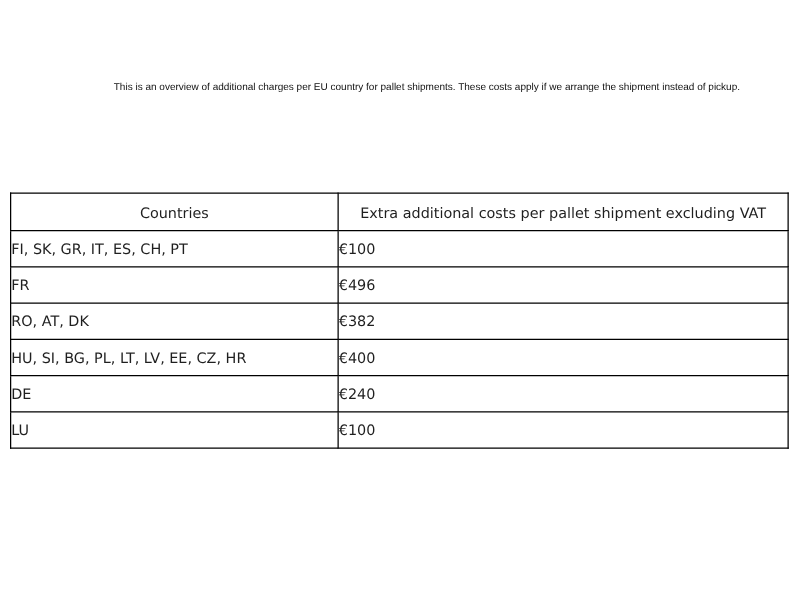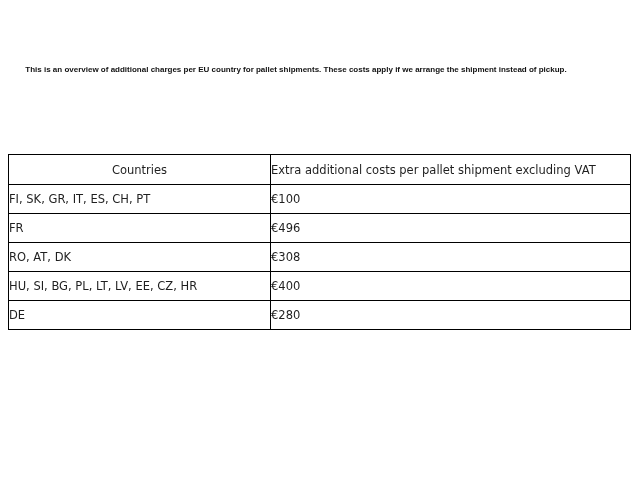--- a/index.html
+++ b/index.html
@@ -12,23 +12,23 @@
     height: 480px;
     position: relative;
     overflow: hidden;
     font-family: "DejaVu Sans", sans-serif;
   }
   .overview-note {
     position: absolute;
     top: 65px;
     left: 0;
     width: 592px;
-    text-align: center;
+    text-align: right;
     font-family: "Liberation Sans", sans-serif;
-    font-weight: bold;
+    font-weight: normal;
     font-size: 8px;
     line-height: 10px;
     color: #111111;
     white-space: nowrap;
   }
   table.charges-table {
     position: absolute;
     top: 154px;
     left: 8px;
     width: 622px;
@@ -45,21 +45,21 @@
     border: 1px solid #000000;
     font-weight: normal;
     vertical-align: middle;
     overflow: hidden;
     white-space: nowrap;
     padding: 0;
   }
   table.charges-table th { height: 29px; }
   table.charges-table td { height: 28px; }
   th.header-countries { text-align: center; }
-  th.header-costs { text-align: left; padding-left: 8px; margin-left: 36px; }
+  th.header-costs { text-align: center; padding-left: 8px; margin-left: 36px; }
   td.cell-countries { text-align: left; padding-left: 25px; }
   td.cell-cost { text-align: left; padding-left: 34px; }
 </style>
 </head>
 <body>
 
 <div class="overview-note">This is an overview of additional charges per EU country for pallet shipments. These costs apply if we arrange the shipment instead of pickup.</div>
 
 <table class="charges-table">
   <colgroup>
@@ -76,24 +76,28 @@
     <tr>
       <td class="cell-countries">FI, SK, GR, IT, ES, CH, PT</td>
       <td class="cell-cost">€100</td>
     </tr>
     <tr>
       <td class="cell-countries">FR</td>
       <td class="cell-cost">€496</td>
     </tr>
     <tr>
       <td class="cell-countries">RO, AT, DK</td>
-      <td class="cell-cost">€308</td>
+      <td class="cell-cost">€382</td>
     </tr>
     <tr>
       <td class="cell-countries">HU, SI, BG, PL, LT, LV, EE, CZ, HR</td>
       <td class="cell-cost">€400</td>
     </tr>
     <tr>
       <td class="cell-countries">DE</td>
-      <td class="cell-cost">€280</td>
+      <td class="cell-cost">€240</td>
+    </tr>
+    <tr>
+      <td class="cell-countries">LU</td>
+      <td class="cell-cost">€100</td>
     </tr>
   </tbody>
 </table>
 
 </body></html>

